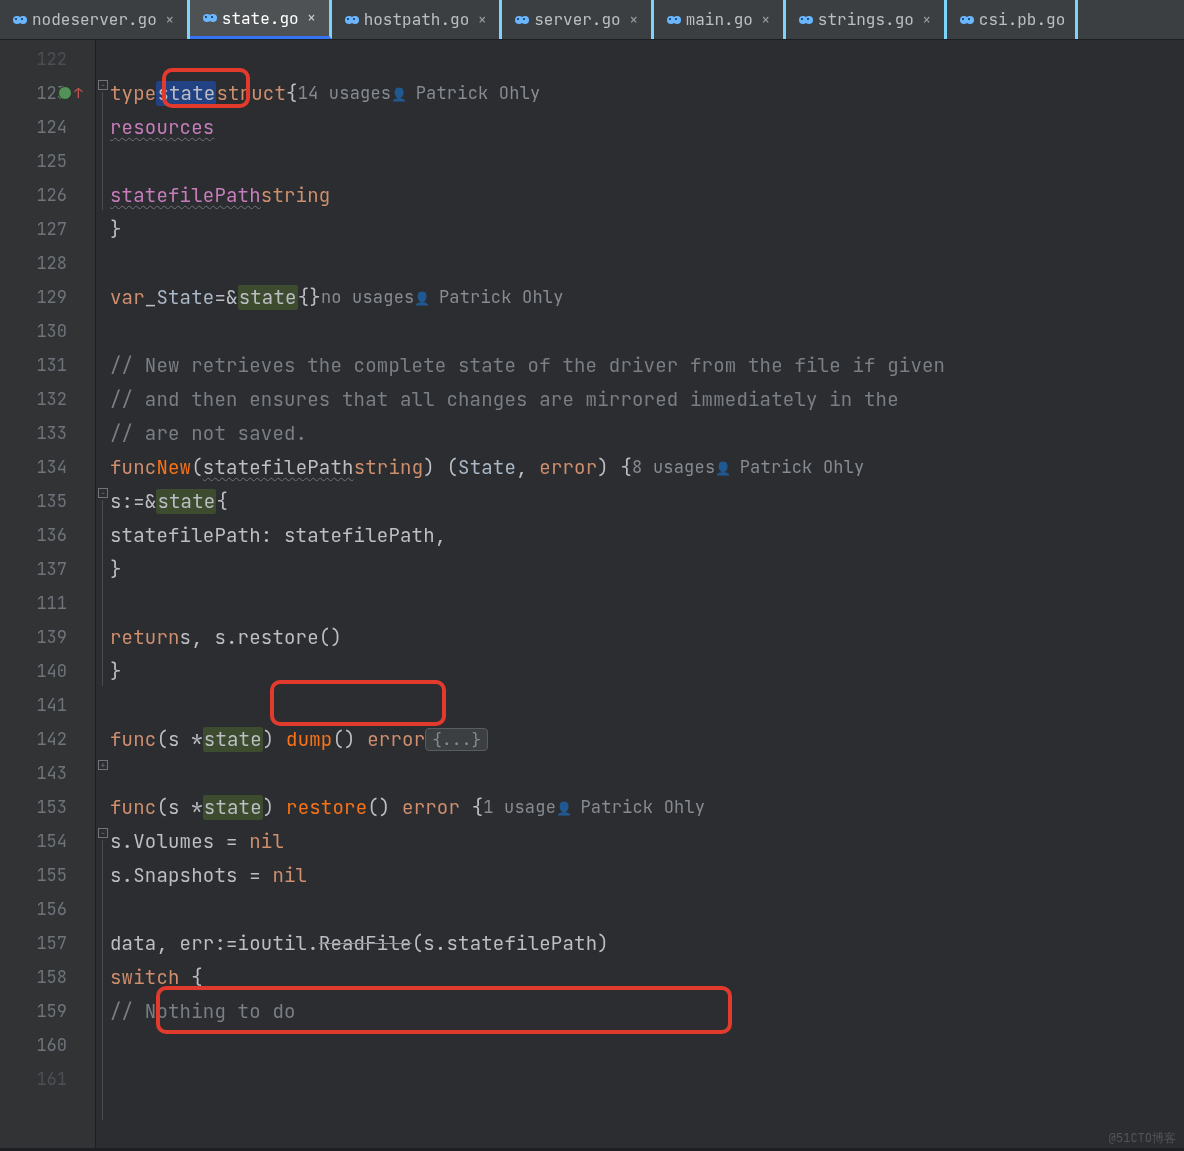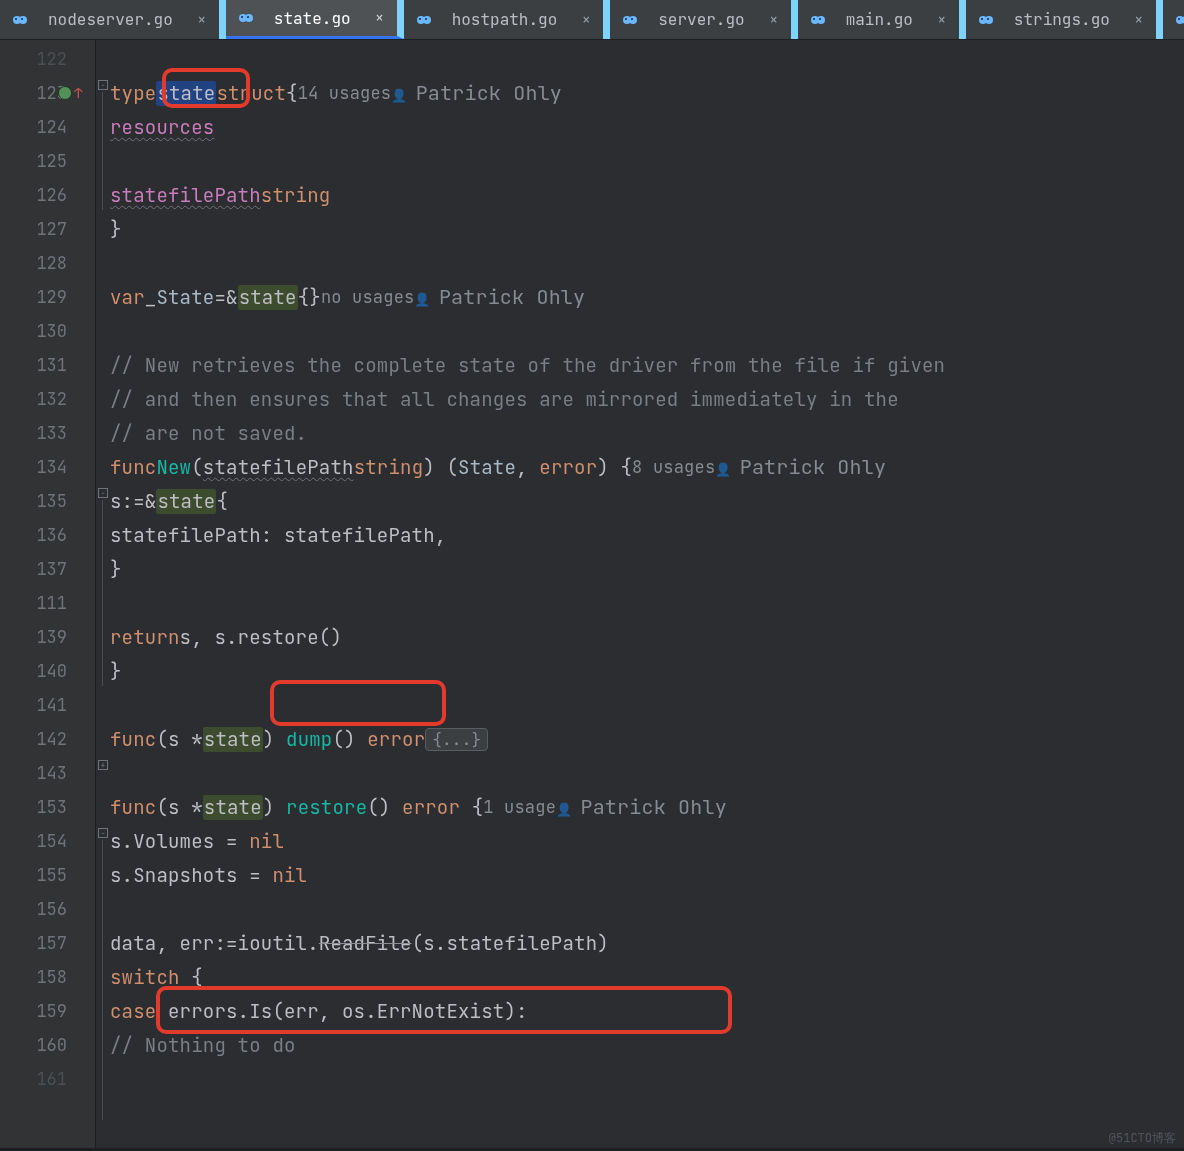--- a/index.html
+++ b/index.html
@@ -17,23 +17,23 @@
   .tabbar {
     height: 40px;
     background: #3c3f41;
     display: flex;
     align-items: stretch;
     border-bottom: 1px solid #1e1f22;
   }
   .tab {
     display: flex;
     align-items: center;
-    gap: 20px;
+    gap: 4px;
     padding: 0 10px 0 12px;
-    border-right: 7px solid #7dd3fc;
+    border-right: 3px solid #7dd3fc;
     color: #bcbec4;
     font-size: 16px;
     white-space: nowrap;
     cursor: pointer;
   }
   .tab.active {
     background: #4e5254;
     border-bottom: 3px solid #3574f0;
     color: #fff;
   }
@@ -130,24 +130,24 @@
     white-space: pre;
     font-size: 19px;
     letter-spacing: 0.2px;
   }
   
   .kw   { color: #cf8e6d; }  
   .typ  { color: #a9b7c6; }
   .id   { color: #bcbec4; }
   .field{ color: #c77dbb; }
   .cmt  { color: #7a7e85; }
-  .fn   { color: #14b8a6; }
+  .fn   { color: #f97316; }
   .punc { color: #bcbec4; }
   .hint { color: #868a91; font-size: 17px; font-style: normal; }
-  .auth { color: #868a91; font-size: 20px; }
+  .auth { color: #868a91; font-size: 17px; }
   .auth::before { content: "👤 "; font-size: 13px; opacity:.6; }
   .hl   { background: #214283; border-radius:2px; padding:0 1px; }
   .hl-y { background: #3d4b2f; border-radius:2px; padding:0 1px; }
   .wavy { text-decoration: underline wavy #6f737a 1px; text-underline-offset: 3px; }
   .strike { text-decoration: line-through; text-decoration-color:#8b8f95; }
 
   
   .anno {
     position: absolute;
     border: 4px solid #e23b2e;
@@ -336,21 +336,20 @@
     <div class="cline"><span class="punc">}</span></div>
     <div class="cline"></div>
     <div class="cline"><span class="kw">func</span> <span class="punc">(s *</span><span class="hl-y">state</span><span class="punc">) </span><span class="fn">dump</span><span class="punc">() </span><span class="kw">error</span> <span class="foldbadge">{...}</span></div>
     <div class="cline"></div>
     <div class="cline"><span class="kw">func</span> <span class="punc">(s *</span><span class="hl-y">state</span><span class="punc">) </span><span class="fn">restore</span><span class="punc">() </span><span class="kw">error</span><span class="punc"> {</span>   <span class="hint">1 usage</span>   <span class="auth">Patrick Ohly</span></div>
     <div class="cline">    <span class="id">s.Volumes = </span><span class="kw">nil</span></div>
     <div class="cline">    <span class="id">s.Snapshots = </span><span class="kw">nil</span></div>
     <div class="cline"></div>
     <div class="cline">    <span class="id">data, err</span> <span class="punc">:=</span> <span class="id">ioutil.</span><span class="id strike">ReadFile</span><span class="id">(s.statefilePath)</span></div>
     <div class="cline">    <span class="kw">switch</span><span class="punc"> {</span></div>
-    <div class="cline">    <span class="kw">case</span><span class="id"> errors.Is(err, os.ErrNotExist):</span></div>
     <div class="cline cmt">        <span>// Nothing to do</span></div>
   </div>
 
   <div class="anno" style="top:28px; left:162px; width:88px; height:40px"></div>
   <div class="anno" style="top:640px; left:270px; width:176px; height:46px"></div>
   <div class="anno" style="top:946px; left:156px; width:576px; height:48px"></div>
 
   <div class="watermark">@51CTO博客</div>
   <div class="cut"></div>
 </div>

